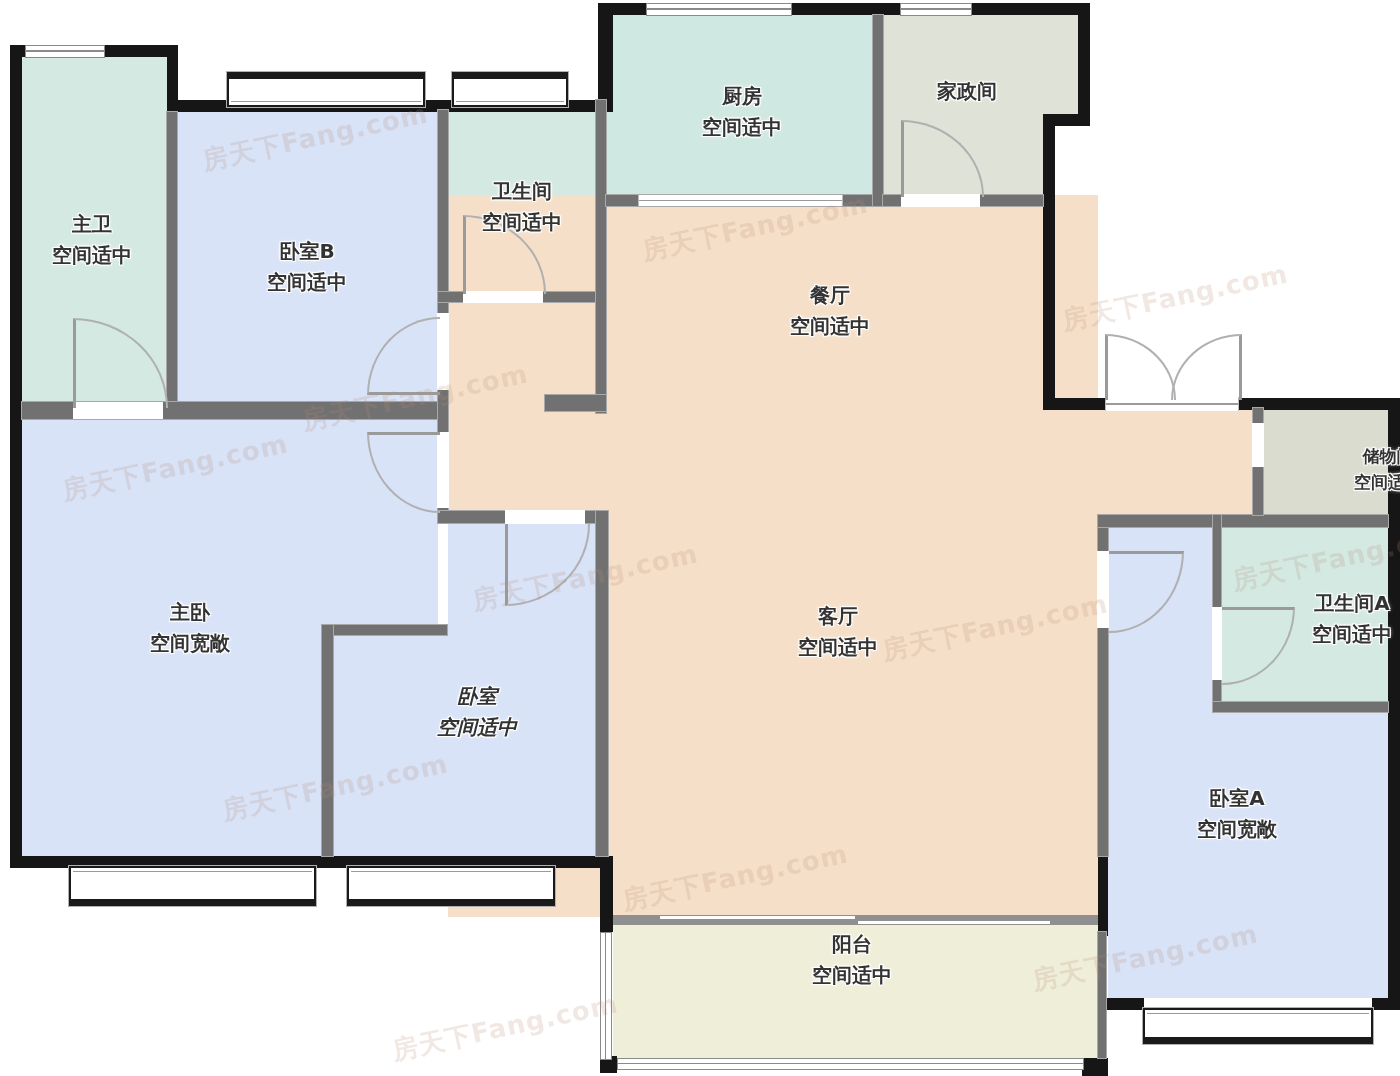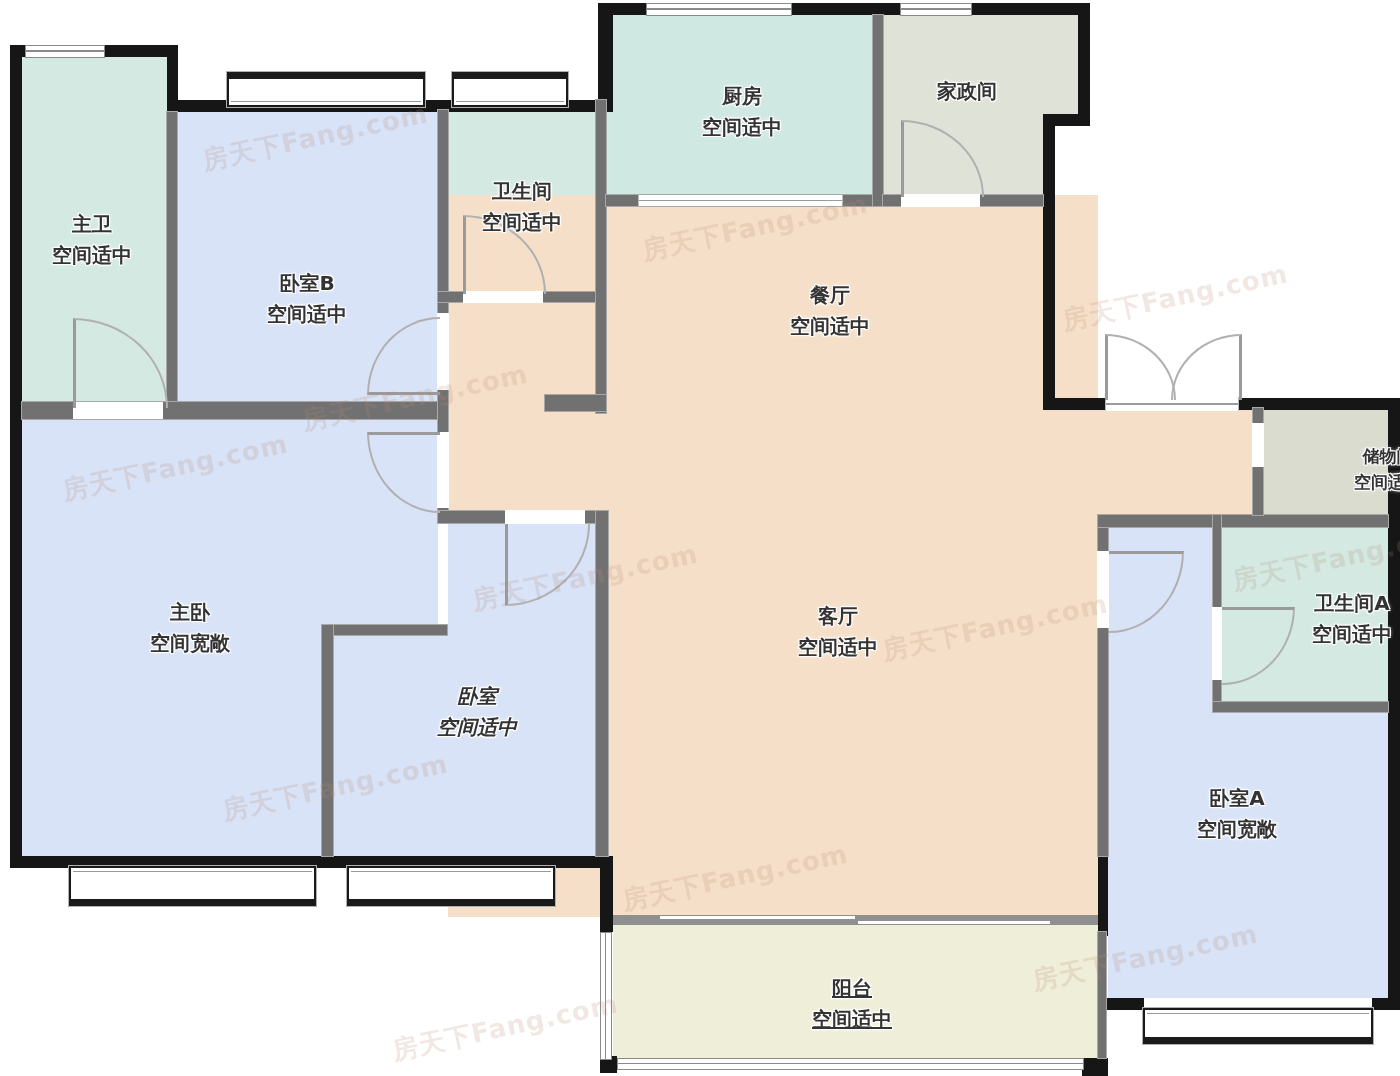--- a/index.html
+++ b/index.html
@@ -138,21 +138,21 @@
 
   <div class="door" style="left:1222px;top:607px;width:71px;height:73px;border-bottom:2px solid #b0b0b0;border-right:2px solid #b0b0b0;border-top:3px solid #9a9a9a;border-bottom-right-radius:100%;"></div>
 
   <div class="door" style="left:1105px;top:334px;width:66px;height:64px;border-top:2px solid #b0b0b0;border-right:2px solid #b0b0b0;border-left:3px solid #9a9a9a;border-top-right-radius:100%;"></div>
   <div class="door" style="left:1171px;top:334px;width:66px;height:64px;border-top:2px solid #b0b0b0;border-left:2px solid #b0b0b0;border-right:3px solid #9a9a9a;border-top-left-radius:100%;"></div>
 
   <div class="lbl" style="left:92px;top:240px;">
     <span>主卫</span><br>
     <span>空间适中</span>
   </div>
-  <div class="lbl" style="left:307px;top:267px;margin-top:32px;">
+  <div class="lbl" style="left:307px;top:267px;">
     <span>卧室B</span><br>
     <span>空间适中</span>
   </div>
   <div class="lbl" style="left:522px;top:207px;">
     <span>卫生间</span><br>
     <span>空间适中</span>
   </div>
   <div class="lbl" style="left:742px;top:112px;">
     <span>厨房</span><br>
     <span>空间适中</span>
@@ -181,21 +181,21 @@
     <span>空间适中</span>
   </div>
   <div class="lbl" style="left:1352px;top:619px;">
     <span>卫生间A</span><br>
     <span>空间适中</span>
   </div>
   <div class="lbl" style="left:1237px;top:814px;">
     <span>卧室A</span><br>
     <span>空间宽敞</span>
   </div>
-  <div class="lbl" style="left:852px;top:1004px;text-decoration:underline;">
+  <div class="lbl" style="left:852px;top:960px;">
     <span>阳台</span><br>
     <span>空间适中</span>
   </div>
 
   <span class="wm" style="left:200px;top:120px;">房天下Fang.com</span>
   <span class="wm" style="left:640px;top:210px;">房天下Fang.com</span>
   <span class="wm" style="left:1060px;top:280px;">房天下Fang.com</span>
   <span class="wm" style="left:60px;top:450px;">房天下Fang.com</span>
   <span class="wm" style="left:470px;top:560px;">房天下Fang.com</span>
   <span class="wm" style="left:880px;top:610px;">房天下Fang.com</span>

